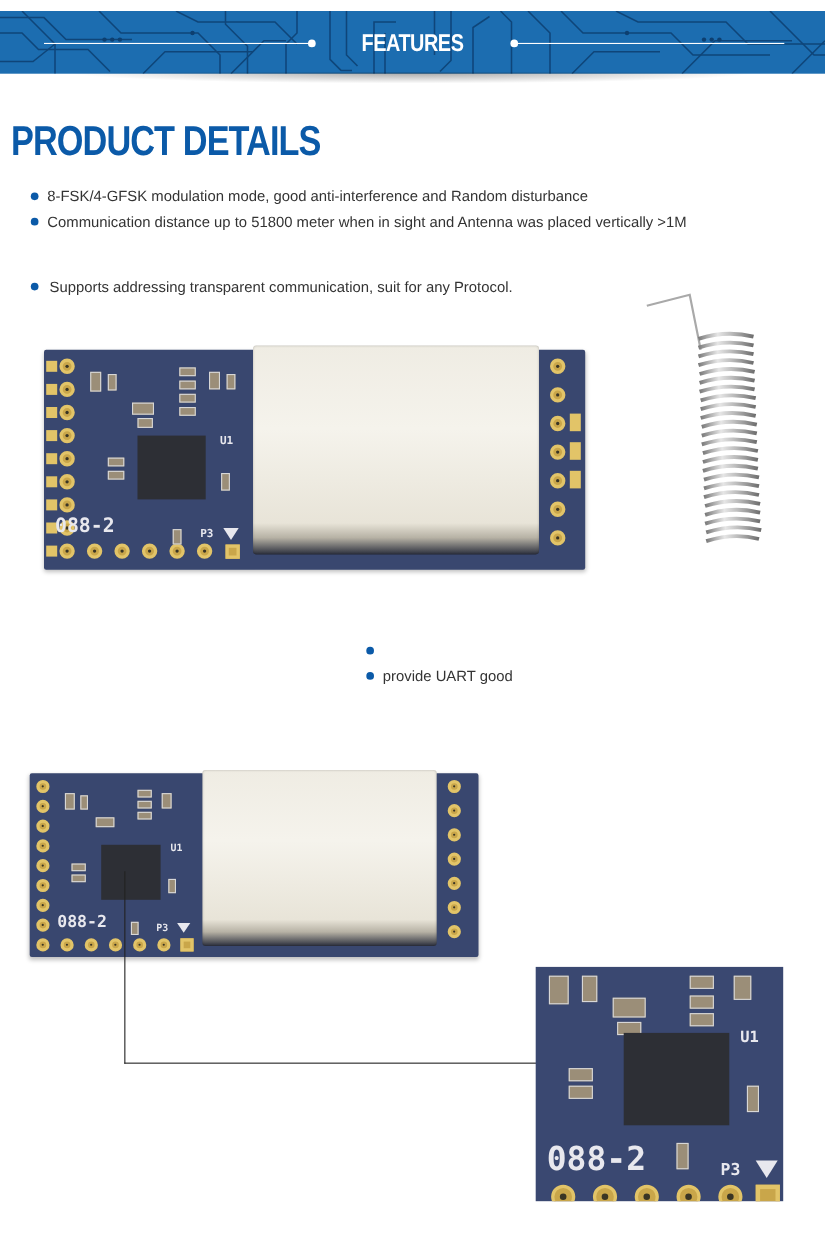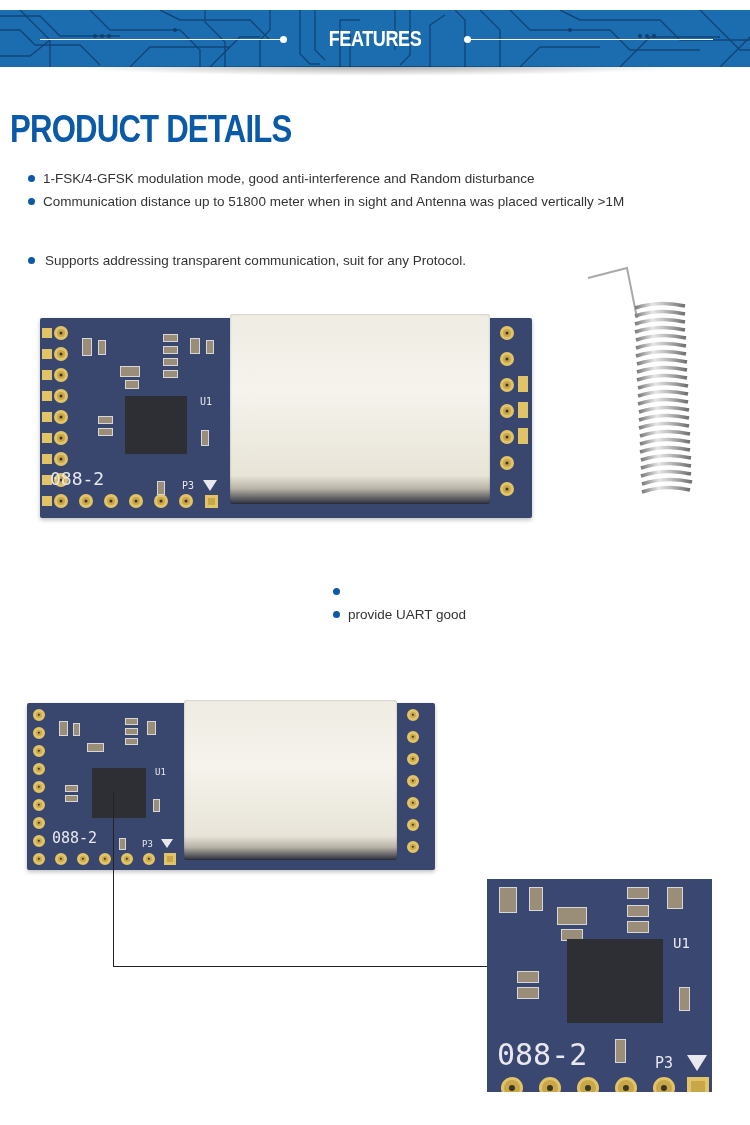--- a/index.html
+++ b/index.html
@@ -25,21 +25,21 @@
   .list-2 { left: 333px; top: 580px; }
 
   
   .pcb { background: #39476f; border-radius: 2px; box-shadow: 0 2px 4px rgba(0,0,0,0.25); }
   .pad { position: absolute; border-radius: 50%; background: #c9a64a; border: 3px solid #e2c468; }
   .pad::after { content: ""; position: absolute; left: 50%; top: 50%; width: 38%; height: 38%; transform: translate(-50%,-50%); border-radius: 50%; background: #3a3524; }
   .sq-pad { position: absolute; background: #e2c468; }
   .shield { position: absolute; background: linear-gradient(180deg, #efece3 0%, #f5f3ec 40%, #e8e4d8 85%, #b7b2a5 92%, #2b2f3d 100%); border-radius: 3px; box-shadow: inset 0 0 2px rgba(0,0,0,0.3); }
   .chip { position: absolute; background: #2d2f35; }
   .smd { position: absolute; background: #9b8e78; border: 1px solid #d7d7d7; }
-  .silk { position: absolute; color: #e8e8ee; font-family: "DejaVu Sans Mono", monospace; font-weight: normal; }
+  .silk { position: absolute; color: #e8e8ee; font-family: "DejaVu Sans Mono", monospace; font-weight: bold; }
   .tri { position: absolute; width: 0; height: 0; border-left: 7px solid transparent; border-right: 7px solid transparent; border-top: 11px solid #e8e8ee; }
 
   
   .leader-v { left: 113px; top: 792px; width: 1px; height: 175px; background: #222; }
   .leader-h { left: 113px; top: 966px; width: 497px; height: 1px; background: #222; }
 
   .inset { left: 487px; top: 879px; width: 225px; height: 213px; background: #3a4871; overflow: hidden; }
 </style>
 </head>
 <body>
@@ -90,21 +90,21 @@
   <div class="banner-dot" style="left:464px;"></div>
   <div class="banner-line" style="left:468px; width:245px;"></div>
 </div>
 <div class="abs banner-shadow"></div>
 
 <div class="abs heading">PRODUCT DETAILS</div>
 
 <ul class="abs bullet-list list-1">
   <li class="bullet">
     <span class="bullet-dot"></span>
-    <span>1-FSK/4-GFSK modulation mode, good anti-interference and Random disturbance</span>
+    <span>8-FSK/4-GFSK modulation mode, good anti-interference and Random disturbance</span>
   </li>
   <li class="bullet">
     <span class="bullet-dot"></span>
     <span>Communication distance up to 51800 meter when in sight and  Antenna was placed vertically &gt;1M</span>
   </li>
   <li class="bullet" style="padding-left:17px;margin-top:36px;">
     <span class="bullet-dot"></span>
     <span>Supports addressing transparent communication, suit for any Protocol.</span>
   </li>
 </ul>

